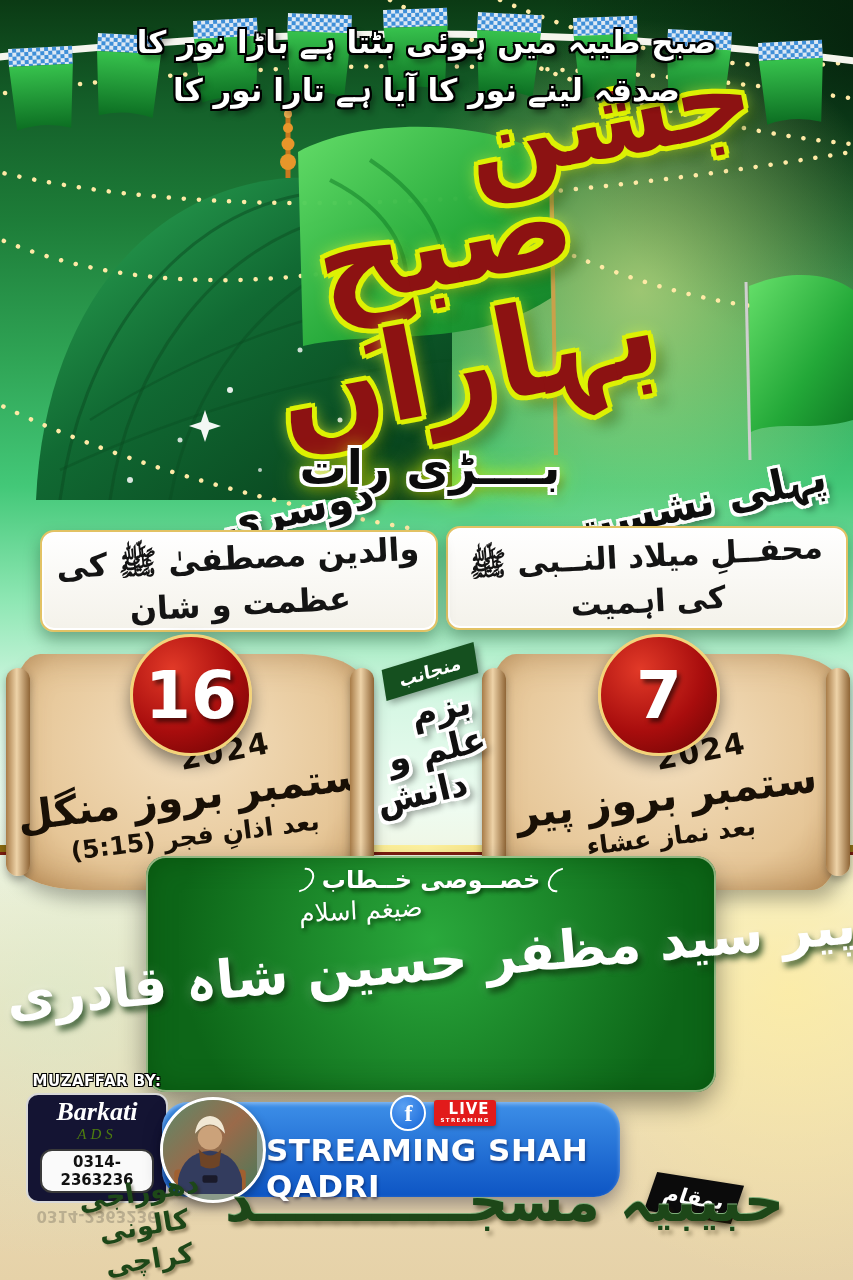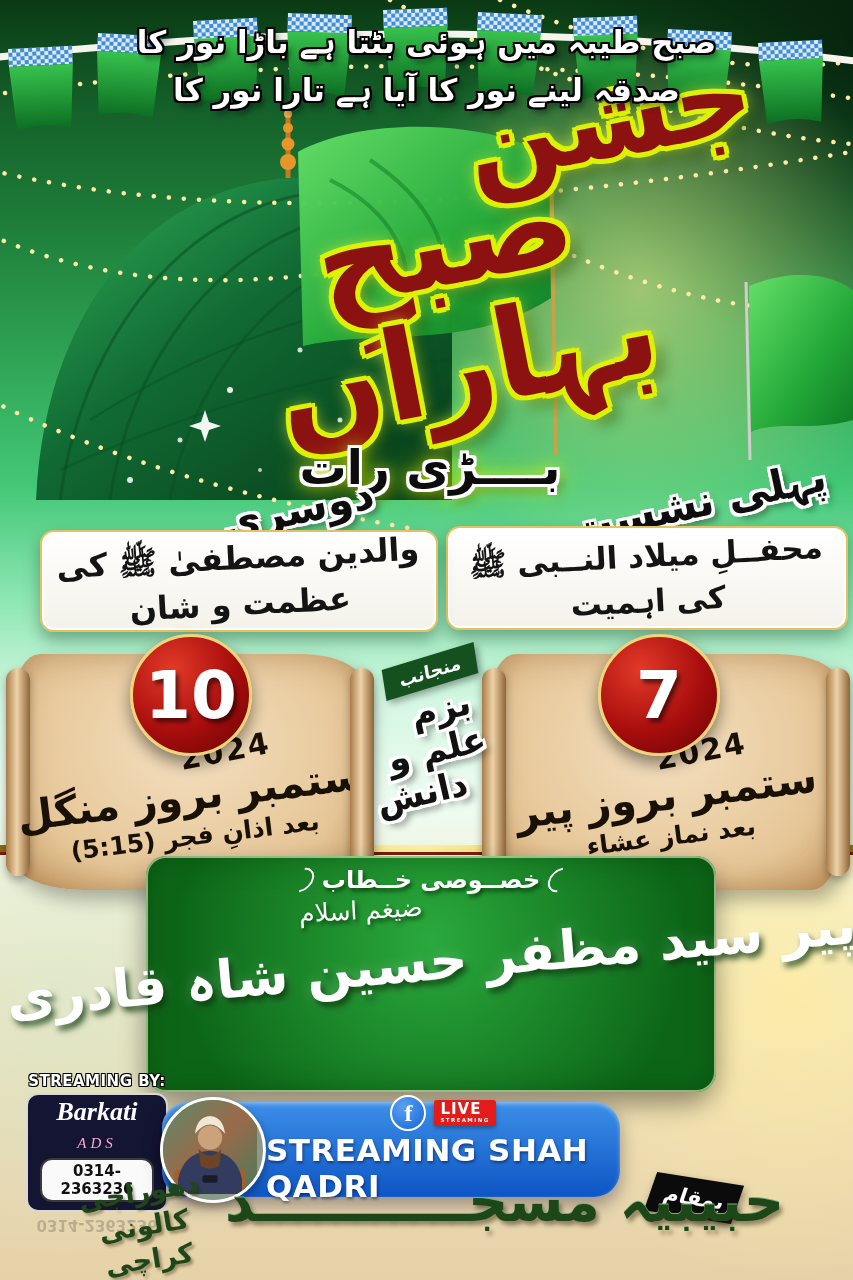--- a/index.html
+++ b/index.html
@@ -105,38 +105,38 @@
   .sp-title{font-size:25px;margin-top:2px;transform:translateX(-70px) rotate(-3deg);
     text-shadow:2px 3px 4px rgba(0,40,0,.7);}
   .sp-name{font-size:53px;font-weight:bold;transform:rotate(-5deg);margin-top:6px;white-space:nowrap;
     text-shadow:3px 5px 6px rgba(0,45,0,.75), 0 0 14px rgba(255,255,255,.25);}
   
   .designer{left:26px;top:1072px;width:142px;z-index:7;text-align:center;}
   .dz-label{color:#fff;font-size:15px;font-weight:bold;letter-spacing:.5px;
     text-shadow:-1px -1px 0 #000,1px -1px 0 #000,-1px 1px 0 #000,1px 1px 0 #000;}
   .dz-box{margin-top:3px;background:#141433;border:2px solid #d8d8d8;border-radius:12px;padding:4px 12px 8px;}
   .dz-name{font-family:"Liberation Serif",serif;font-style:italic;font-weight:bold;color:#fff;font-size:26px;line-height:1;}
-  .dz-sub{font-family:"Liberation Serif",serif;font-style:italic;color:#f9a8d4;font-size:15px;letter-spacing:4px;margin-top:10px;}
+  .dz-sub{font-family:"Liberation Serif",serif;font-style:italic;color:#4d7c0f;font-size:15px;letter-spacing:4px;margin-top:1px;}
   .dz-phone{margin-top:6px;background:#fafafa;border:2px solid #3a3a3a;border-radius:12px;
     font-size:15px;font-weight:bold;color:#111;padding:2px 4px;}
   .dz-reflect{margin-top:4px;transform:scaleY(-1);opacity:.22;color:#222;font-size:15px;font-weight:bold;}
   
   .livebar{left:162px;top:1102px;width:458px;height:95px;z-index:7;border-radius:26px;
     background:linear-gradient(180deg,#3d8fe8,#0d55c4);
     box-shadow:0 8px 18px rgba(0,0,40,.35), inset 0 2px 4px rgba(255,255,255,.4);}
   .photo{position:absolute;left:-2px;top:-5px;width:100px;height:100px;border-radius:50%;
     border:3px solid #fff;overflow:hidden;background:#8a9a8a;box-shadow:0 4px 10px rgba(0,0,0,.35);}
   .lb-content{margin-left:104px;height:100%;display:flex;flex-direction:column;justify-content:center;
     align-items:center;color:#fff;font-weight:bold;}
   .lb-row1{display:flex;align-items:center;gap:8px;}
   .fb-circle{width:32px;height:32px;border-radius:50%;border:2px solid #fff;
     background:radial-gradient(circle at 35% 30%, #5aa0f2, #1466d8);
     display:flex;align-items:center;justify-content:center;
     font-family:"Liberation Serif",serif;font-size:24px;font-weight:bold;color:#fff;line-height:0;}
-  .live-badge{background:#e21b1b;border-radius:3px;padding:2px 6px;text-align:left;line-height:1;
+  .live-badge{background:#e21b1b;border-radius:3px;padding:2px 6px;text-align:right;line-height:1;
     box-shadow:0 2px 4px rgba(0,0,0,.35);}
   .live-word{font-size:15px;letter-spacing:1px;}
   .live-sub{font-size:5.5px;letter-spacing:1.4px;margin-top:1px;}
   .lb-n1{font-size:27px;letter-spacing:.5px;text-shadow:1px 2px 3px rgba(0,0,40,.45);}
   .lb-n2{font-size:31px;letter-spacing:.5px;margin-top:1px;text-shadow:1px 2px 3px rgba(0,0,40,.45);}
   
   .vbadge{left:650px;top:1178px;z-index:7;background:#0b0b0b;color:#fff;
     padding:8px 14px;font-size:21px;font-weight:bold;transform:rotate(9deg) skewX(-10deg);
     box-shadow:3px 4px 8px rgba(0,0,0,.4);}
   .venue{left:0;right:0;bottom:4px;z-index:7;display:flex;direction:rtl;
@@ -288,21 +288,21 @@
   <div class="scroll first">
     <div class="day-circle">7</div>
     <div class="scroll-txt rtl">
       <div class="scroll-year">2024</div>
       <div class="scroll-date">ستمبر بروز پیر</div>
       <div class="scroll-time">بعد نماز عشاء</div>
     </div>
   </div>
 
   <div class="scroll second">
-    <div class="day-circle">10</div>
+    <div class="day-circle">16</div>
     <div class="scroll-txt rtl">
       <div class="scroll-year">2024</div>
       <div class="scroll-date">ستمبر بروز منگل</div>
       <div class="scroll-time">بعد اذانِ فجر (5:15)</div>
     </div>
   </div>
 
   <div class="abs org rtl">
     <span class="org-tag">منجانب</span>
     <div class="org-lines ow-white">
@@ -320,21 +320,21 @@
         <i class="l"></i>
         <span>خصــوصی خــطاب</span>
         <i class="r"></i>
       </div>
       <div class="sp-title">ضیغم اسلام</div>
       <div class="sp-name">پیر سید مظفر حسین شاہ قادری</div>
     </div>
   </div>
 
   <div class="abs designer">
-    <div class="dz-label">STREAMING BY:</div>
+    <div class="dz-label">MUZAFFAR BY:</div>
     <div class="dz-box">
       <div class="dz-name">Barkati</div>
       <div class="dz-sub">ADS</div>
       <div class="dz-phone">0314-2363236</div>
     </div>
     <div class="dz-reflect">0314-2363236</div>
   </div>
 
   <div class="abs livebar">
     <div class="photo">

